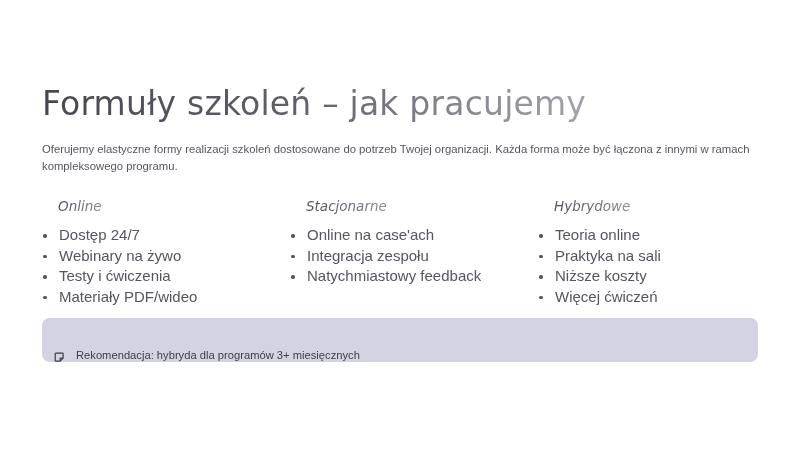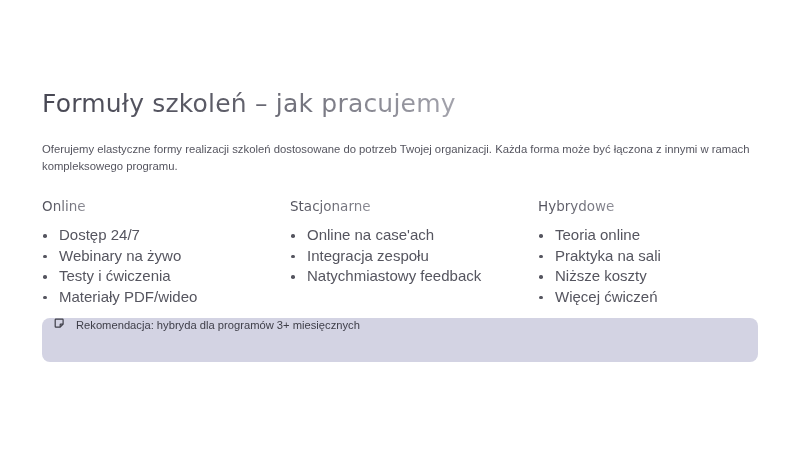--- a/index.html
+++ b/index.html
@@ -22,21 +22,21 @@
       width: 716px;
       height: 450px;
     }
     .title {
       position: absolute;
       top: 86px;
       left: 0;
       margin: 0;
       font-family: "DejaVu Sans", sans-serif;
       font-weight: normal;
-      font-size: 25px;
+      font-size: 33px;
       letter-spacing: 0.2px;
       line-height: 36px;
       white-space: nowrap;
       background: linear-gradient(90deg, #474753 0%, #5e5e69 45%, #a3a3ac 100%);
       -webkit-background-clip: text;
       background-clip: text;
       color: transparent;
     }
     .intro {
       position: absolute;
@@ -53,30 +53,31 @@
       top: 196px;
       left: 0;
       width: 716px;
       display: flex;
     }
     .col {
       width: 248px;
       flex: 0 0 248px;
     }
     .col-title {
-      margin: 0 0 9px 0;
+      margin: 0 0 9px 16px;
       font-family: "DejaVu Sans", sans-serif;
       font-weight: normal;
       font-size: 13.5px;
       line-height: 20px;
       background: linear-gradient(90deg, #4e4e59 0%, #6f6f79 60%, #8d8d96 100%);
       -webkit-background-clip: text;
       background-clip: text;
       color: transparent;
       display: inline-block;
+      font-style: italic;
     }
     .list {
       list-style: none;
       margin: 0;
       padding: 0;
     }
     .list li {
       position: relative;
       padding-left: 17px;
       font-size: 15px;
@@ -94,21 +95,21 @@
     }
     .callout {
       position: absolute;
       top: 318px;
       left: 0;
       width: 716px;
       height: 44px;
       background: #d3d3e3;
       border-radius: 8px;
       display: flex;
-      align-items: flex-start;
+      align-items: flex-end;
     }
     .callout-icon {
       margin-left: 12px;
       width: 10px;
       height: 10px;
       position: relative;
     }
     .callout-icon svg {
       display: block;
     }

